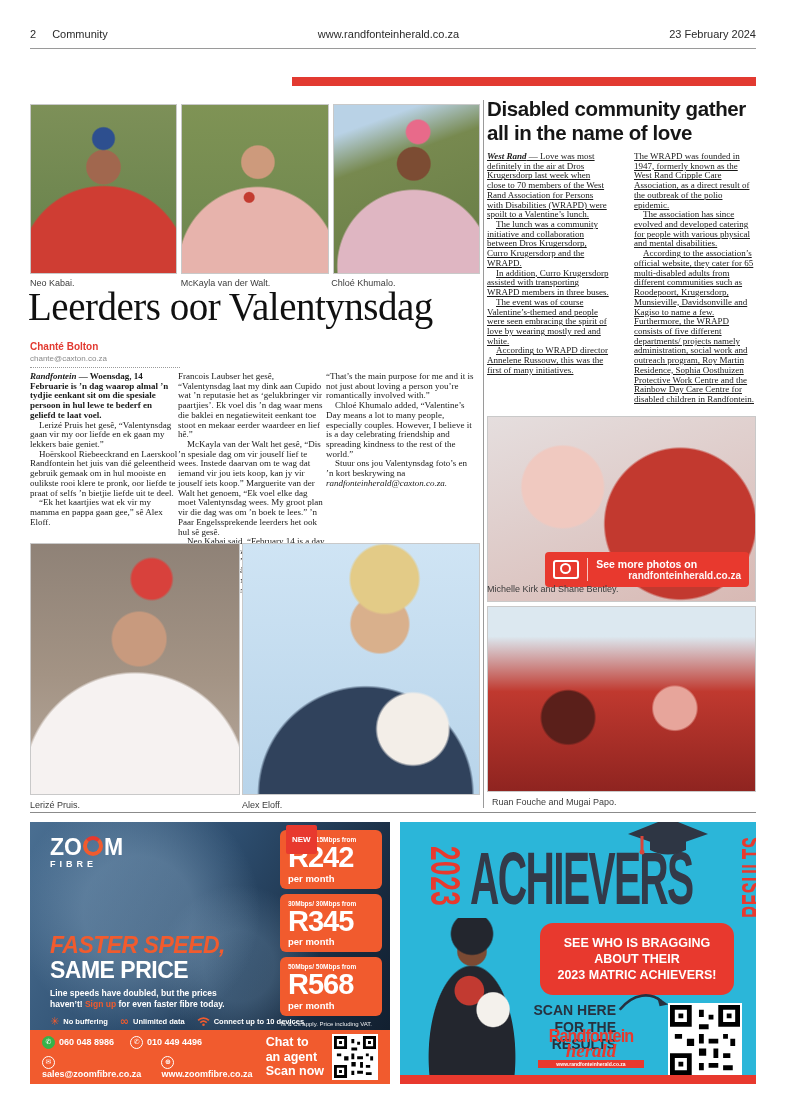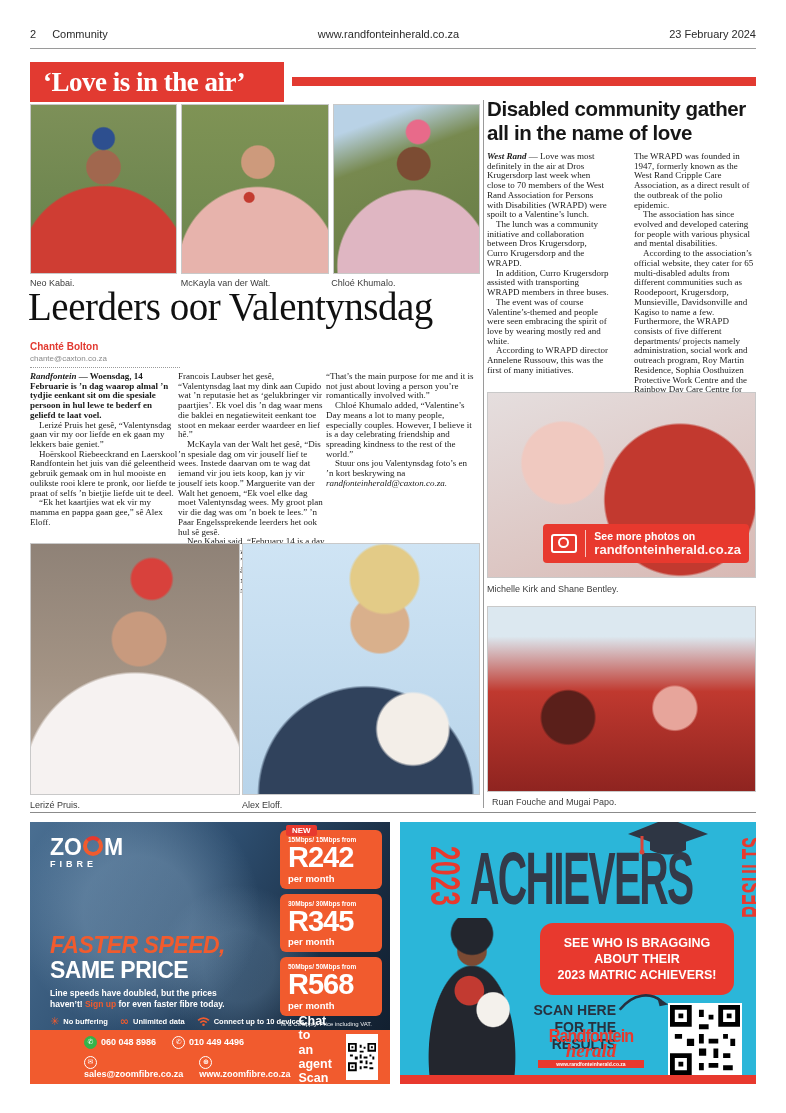--- a/index.html
+++ b/index.html
@@ -61,69 +61,69 @@
          radial-gradient(circle at 58% 32%,#d9b08c 0 13%,transparent 14%),
          radial-gradient(circle at 72% 74%,#f3eee8 0 14%,transparent 15%),
          radial-gradient(circle at 52% 100%,#30425c 0 38%,transparent 39%),
          linear-gradient(180deg,#cfe4f4,#b8d4ea);}
   .bp-caps{position:absolute;left:30px;top:800px;width:452px;display:flex;}
   .bp-caps .cap:first-child{width:212px;}
   
   .vline{position:absolute;left:483px;top:100px;width:1px;height:708px;background:#9a9a9a;}
   .hl2{position:absolute;left:487px;top:97px;width:270px;font-weight:700;font-size:20.5px;
        line-height:1.15;letter-spacing:-0.4px;color:#161616;}
-  .cols2{position:absolute;left:487px;top:152px;width:269px;display:flex;gap:25px;}
+  .cols2{position:absolute;left:487px;top:152px;width:269px;display:flex;gap:25px;text-decoration:underline;}
   .cols2 .col{width:130px;}
-  .sph1{position:absolute;left:487px;top:392px;width:269px;height:186px;
+  .sph1{position:absolute;left:487px;top:416px;width:269px;height:186px;
         background:radial-gradient(circle at 28% 38%,#f0c9c0 0 18%,transparent 19%),
         radial-gradient(circle at 72% 58%,#c2392f 0 34%,transparent 35%),
         linear-gradient(160deg,#e5dede,#d8b9b4);}
   .sph2{position:absolute;left:487px;top:606px;width:269px;height:186px;
         background:radial-gradient(circle at 30% 60%,#5a1f1a 0 12%,transparent 13%),
         radial-gradient(circle at 70% 55%,#e7a59b 0 10%,transparent 11%),
         linear-gradient(180deg,#dce8f0 0 16%,#c0392f 46%,#8f2420);}
   .badge{position:absolute;right:6px;bottom:14px;background:var(--adred);border-radius:4px;
          display:flex;align-items:center;padding:6px 8px;gap:8px;color:#fff;}
   .cam{width:22px;height:15px;border:2px solid #fff;border-radius:3px;position:relative;}
   .cam::before{content:"";position:absolute;left:5px;top:1.5px;width:7px;height:7px;border:2px solid #fff;border-radius:50%;}
   .badge-div{width:1px;align-self:stretch;background:rgba(255,255,255,.7);}
   .badge-l1{font-size:10.5px;font-weight:700;line-height:1.15;}
-  .badge-l2{font-size:13px;font-weight:700;opacity:.95;}
+  .badge-l2{font-size:10px;font-weight:700;opacity:.95;margin-left:32px;}
   .scap1{position:absolute;left:487px;top:584px;}
   .scap2{position:absolute;left:492px;top:797px;}
   .brule{position:absolute;left:30px;right:30px;top:812px;height:1px;background:#8b8b8b;}
   
   .ad1{position:absolute;left:30px;top:822px;width:360px;height:262px;background:
        radial-gradient(circle at 30% 34%,rgba(150,180,205,.35) 0 18%,transparent 40%),
        radial-gradient(circle at 58% 55%,rgba(120,155,185,.3) 0 14%,transparent 32%),
        linear-gradient(120deg,#4a6f92,#2d4d6e 42%,#17293d 78%,#101c2b);overflow:hidden;}
   .zf-logo{position:absolute;left:20px;top:14px;color:#fff;font-weight:800;font-size:23px;line-height:1;}
   .zf-ring{display:inline-block;width:12px;height:12px;border-radius:50%;border:4px solid var(--orange);
            border-top-color:var(--adred);margin:0 1px;vertical-align:-1px;}
   .zf-sub{font-size:9px;font-weight:700;letter-spacing:4px;margin-top:1px;}
   .zf-plans{position:absolute;right:8px;top:8px;width:102px;display:flex;flex-direction:column;gap:5px;}
   .plan{background:var(--orange);border-radius:6px;padding:6px 8px 5px;color:#fff;position:relative;}
   .plan .spd{font-size:6.5px;font-weight:700;}
   .plan .prc{font-size:29px;font-weight:800;letter-spacing:-1px;line-height:1.02;}
   .plan .per{font-size:9.5px;font-weight:700;}
   .newtag{position:absolute;top:-5px;left:6px;background:var(--adred);color:#fff;font-size:8px;
-          font-weight:800;padding:1px 6px;border-radius:2px;}
+          font-weight:800;padding:10px 6px;border-radius:2px;}
   .zf-terms{font-size:6px;line-height:1.3;color:#fff;opacity:.92;}
   .zf-head{position:absolute;left:20px;top:112px;line-height:1;}
   .zf-h1{font-size:23px;font-weight:800;font-style:italic;color:var(--orange);letter-spacing:-0.5px;}
   .zf-h2{font-size:23px;font-weight:800;color:#fff;letter-spacing:-0.5px;margin-top:2px;}
   .zf-desc{position:absolute;left:20px;top:166px;font-size:8.5px;font-weight:700;color:#fff;line-height:1.35;}
   .zf-desc .lnk{color:var(--orange);}
   .zf-feats{position:absolute;left:20px;top:194px;display:flex;gap:12px;align-items:center;
             color:#fff;font-size:7.5px;font-weight:700;}
   .feat{display:flex;align-items:center;gap:4px;}
   .fi{color:var(--orange);font-family:"DejaVu Sans",sans-serif;font-size:11px;line-height:1;}
   .zf-bar{position:absolute;left:0;right:0;bottom:0;height:54px;background:var(--orange);color:#fff;
           display:flex;align-items:center;padding:0 12px;box-sizing:border-box;gap:8px;}
-  .zf-contacts{display:flex;flex-direction:column;gap:7px;flex:1;margin-left:42px;}
+  .zf-contacts{display:flex;flex-direction:column;gap:7px;flex:1;}
   .zf-crow{display:flex;gap:16px;font-size:9px;font-weight:700;align-items:center;}
   .ci{display:inline-flex;width:13px;height:13px;border-radius:50%;border:1.5px solid #fff;
       align-items:center;justify-content:center;font-size:7px;margin-right:4px;
       font-family:"DejaVu Sans",sans-serif;box-sizing:border-box;}
   .ci.wa{background:#35b34a;border-color:#35b34a;}
   .zf-chat{font-size:12.5px;font-weight:800;line-height:1.15;text-align:left;}
   .qr{background:#fff;padding:2px;display:block;}
   
   .ad2{position:absolute;left:400px;top:822px;width:356px;height:262px;background:var(--cyan);overflow:hidden;}
   .av-year{position:absolute;left:62px;top:24px;transform:rotate(90deg) scaleX(.62);transform-origin:0 0;
@@ -162,23 +162,20 @@
 
   <div class="hdr">
     <div class="hdr-left">
       <span>2</span>
       <span>Community</span>
     </div>
     <span>www.randfonteinherald.co.za</span>
     <span>23 February 2024</span>
   </div>
 
-  <div class="banner">
-    <span>‘Love is in the air’</span>
-  </div>
   <div class="banner-line"></div>
 
   <div class="tp">
     <div class="ph p-neo"></div>
     <div class="ph p-mck"></div>
     <div class="ph p-chl"></div>
   </div>
   <div class="tp-caps">
     <span class="cap">Neo Kabai.</span>
     <span class="cap">McKayla van der Walt.</span>

